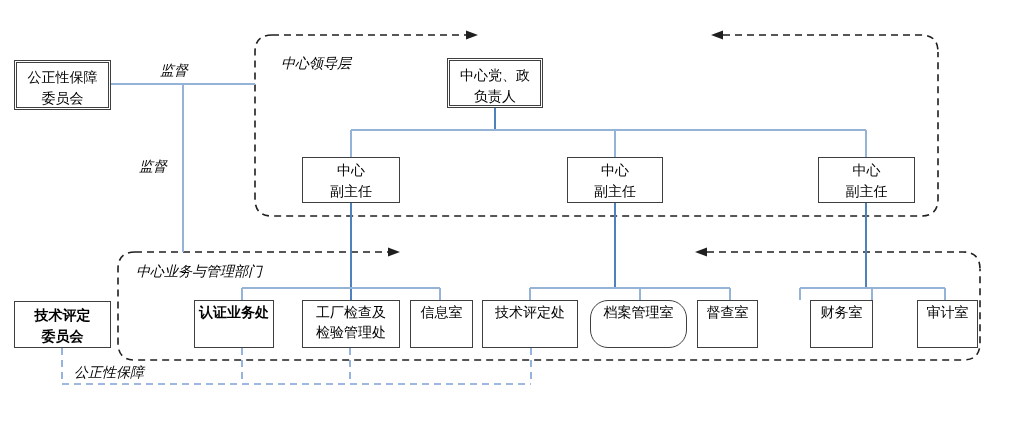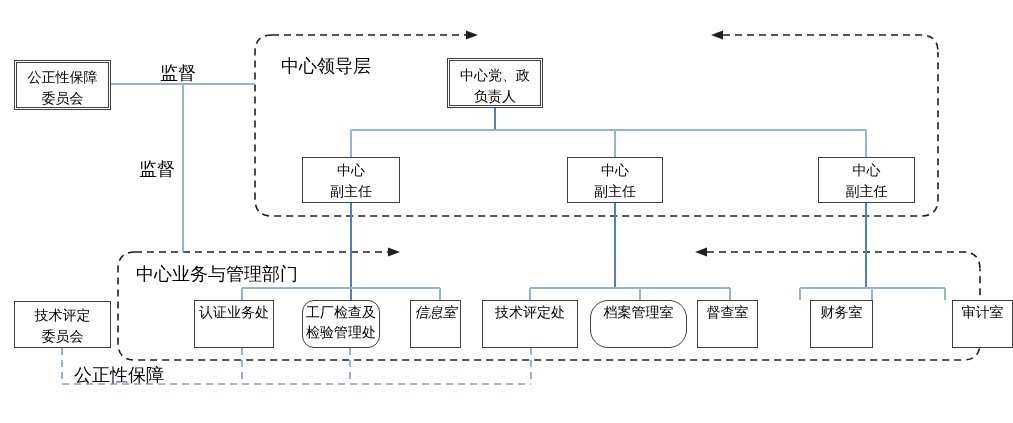--- a/index.html
+++ b/index.html
@@ -36,22 +36,23 @@
     white-space:pre-line;
   }
   .node.double::after{
     content:"";position:absolute;inset:1px;
     border:1px solid var(--box-border);
     pointer-events:none;
   }
   .node.dept{justify-content:flex-start;padding-top:2px;}
   .lbl{
     position:absolute;
-    font-size:18px;line-height:1.3;
+    font-size:14px;line-height:1.3;
     white-space:nowrap;
+    font-style:italic;
   }
 </style>
 </head>
 <body>
 
 <div class="stage">
 
   <svg class="lines" viewBox="0 0 1013 423">
 
     <g>
@@ -106,44 +107,44 @@
   </div>
   <div class="node" style="left:567px;top:157px;width:96px;height:46px;">
     <span>中心
 副主任</span>
   </div>
   <div class="node" style="left:818px;top:157px;width:97px;height:46px;">
     <span>中心
 副主任</span>
   </div>
 
-  <div class="node" style="left:14px;top:301px;width:97px;height:47px;">
+  <div class="node" style="left:14px;top:301px;width:97px;height:47px;font-weight:bold;">
     <span>技术评定
 委员会</span>
   </div>
 
-  <div class="node dept" style="left:194px;top:300px;width:80px;height:48px;">
+  <div class="node dept" style="left:194px;top:300px;width:80px;height:48px;font-weight:bold;">
     <span>认证业务处</span>
   </div>
-  <div class="node dept" style="left:302px;top:300px;width:78px;height:48px;border-radius:12px;">
+  <div class="node dept" style="left:302px;top:300px;width:98px;height:48px;">
     <span>工厂检查及
 检验管理处</span>
   </div>
-  <div class="node dept" style="left:410px;top:300px;width:51px;height:48px;font-style:italic;">
+  <div class="node dept" style="left:410px;top:300px;width:63px;height:48px;">
     <span>信息室</span>
   </div>
   <div class="node dept" style="left:482px;top:300px;width:96px;height:48px;">
     <span>技术评定处</span>
   </div>
   <div class="node dept" style="left:590px;top:300px;width:97px;height:48px;border-radius:18px;">
     <span>档案管理室</span>
   </div>
   <div class="node dept" style="left:697px;top:300px;width:61px;height:48px;text-align:right;">
     <span>督查室</span>
   </div>
   <div class="node dept" style="left:770px;top:300px;width:63px;height:48px;margin-left:40px;">
     <span>财务室</span>
   </div>
-  <div class="node dept" style="left:952px;top:300px;width:61px;height:48px;">
+  <div class="node dept" style="left:917px;top:300px;width:61px;height:48px;">
     <span>审计室</span>
   </div>
 
 </div>
 
 </body></html>

